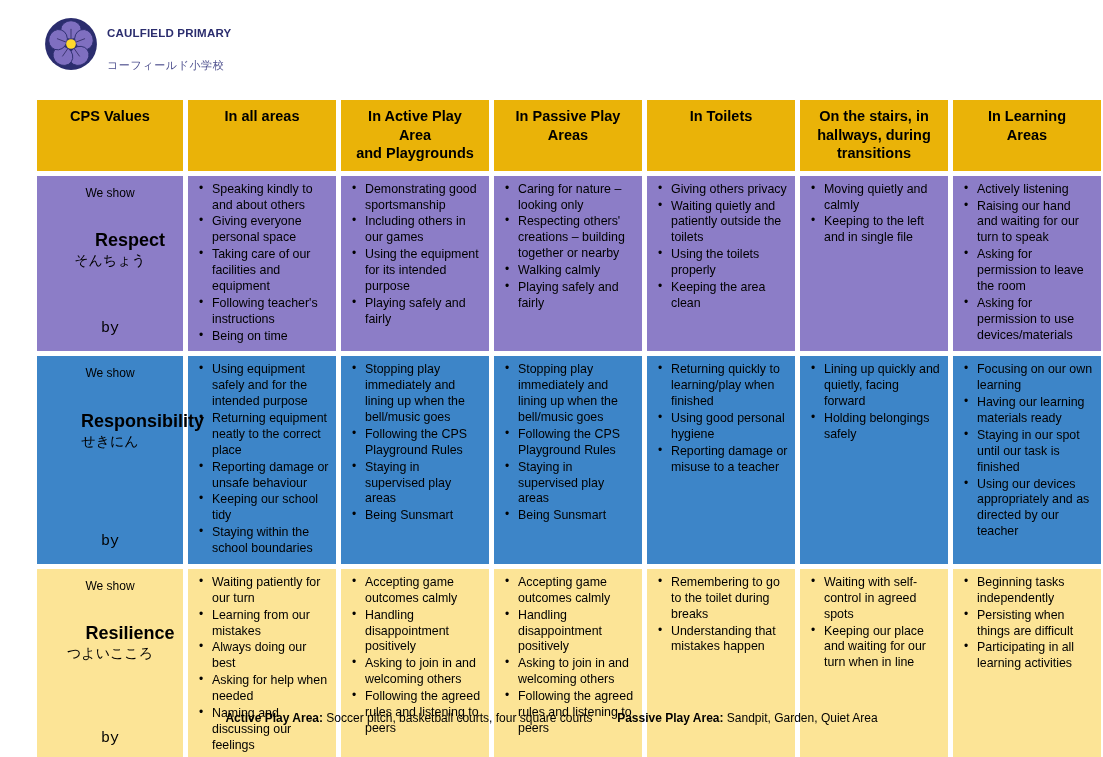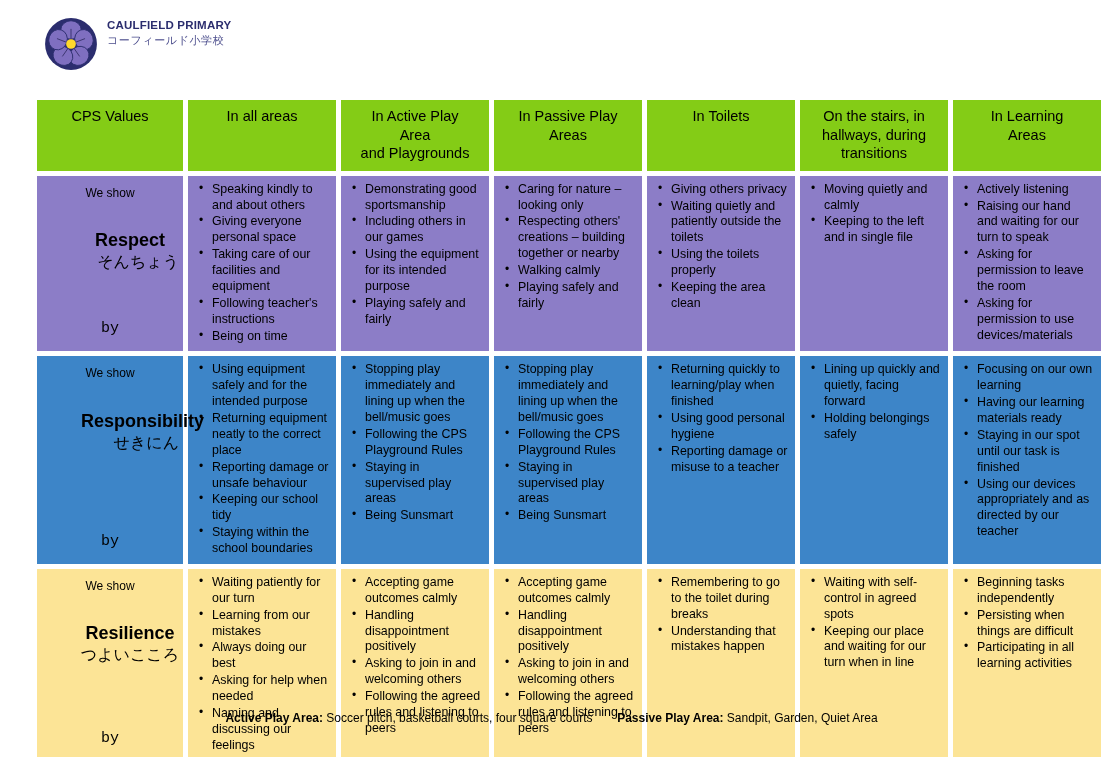--- a/index.html
+++ b/index.html
@@ -18,21 +18,21 @@
   .page-header {
     position: relative;
     height: 92px;
     display: flex;
     align-items: center;
   }
   .logo-block {
     position: absolute;
     left: 44px; top: 17px;
     display: flex;
-    align-items: flex-start;
+    align-items: flex-end;
     gap: 9px;
   }
   .logo-mark {
     width: 54px; height: 54px;
     flex: 0 0 54px;
     position: relative;
   }
   .logo-text {
     display: flex;
     flex-direction: column;
@@ -42,21 +42,21 @@
   .logo-name {
     font-size: 11.5px;
     font-weight: bold;
     letter-spacing: 0.2px;
     color: #2b2d6e;
   }
   .logo-jp {
     font-size: 11px;
     letter-spacing: 0.6px;
     color: #4b4d8c;
-    margin-top: 2px;
+    margin-top: 19px;
   }
   .page-title {
     position: absolute;
     left: 0; right: 0;
     text-align: center;
     font-size: 37px;
     font-weight: normal;
     letter-spacing: -0.2px;
     top: 24px;
   }
@@ -72,23 +72,23 @@
   }
   .matrix td, .matrix th {
     vertical-align: top;
     padding: 0;
     border: 1px solid #ffffff;
   }
   col.c-value  { width: 148px; }
   col.c-std    { width: 150px; }
 
   th.hdr {
-    background: #84cc16;
+    background: #eab308;
     text-align: center;
-    font-weight: normal;
+    font-weight: bold;
     font-size: 14.5px;
     line-height: 1.28;
     padding: 7px 4px 8px 4px;
     height: 60px;
     vertical-align: top;
   }
 
   
   td.valcell {
     text-align: center;
@@ -100,24 +100,23 @@
     line-height: 1.2;
     text-align: center;
   }
   .value-name {
     font-size: 18px;
     font-weight: bold;
     margin-top: 30px;
     margin-left: 40px;
   }
   .value-jp {
-    font-size: 16px;
+    font-size: 14px;
     margin-top: 1px;
     line-height: 1.25;
-    text-align: right;
   }
   .by-word {
     font-size: 15px;
     position: absolute;
     left: 0; right: 0;
     bottom: 14px;
     font-family: Liberation Mono, monospace;
   }
 
   

